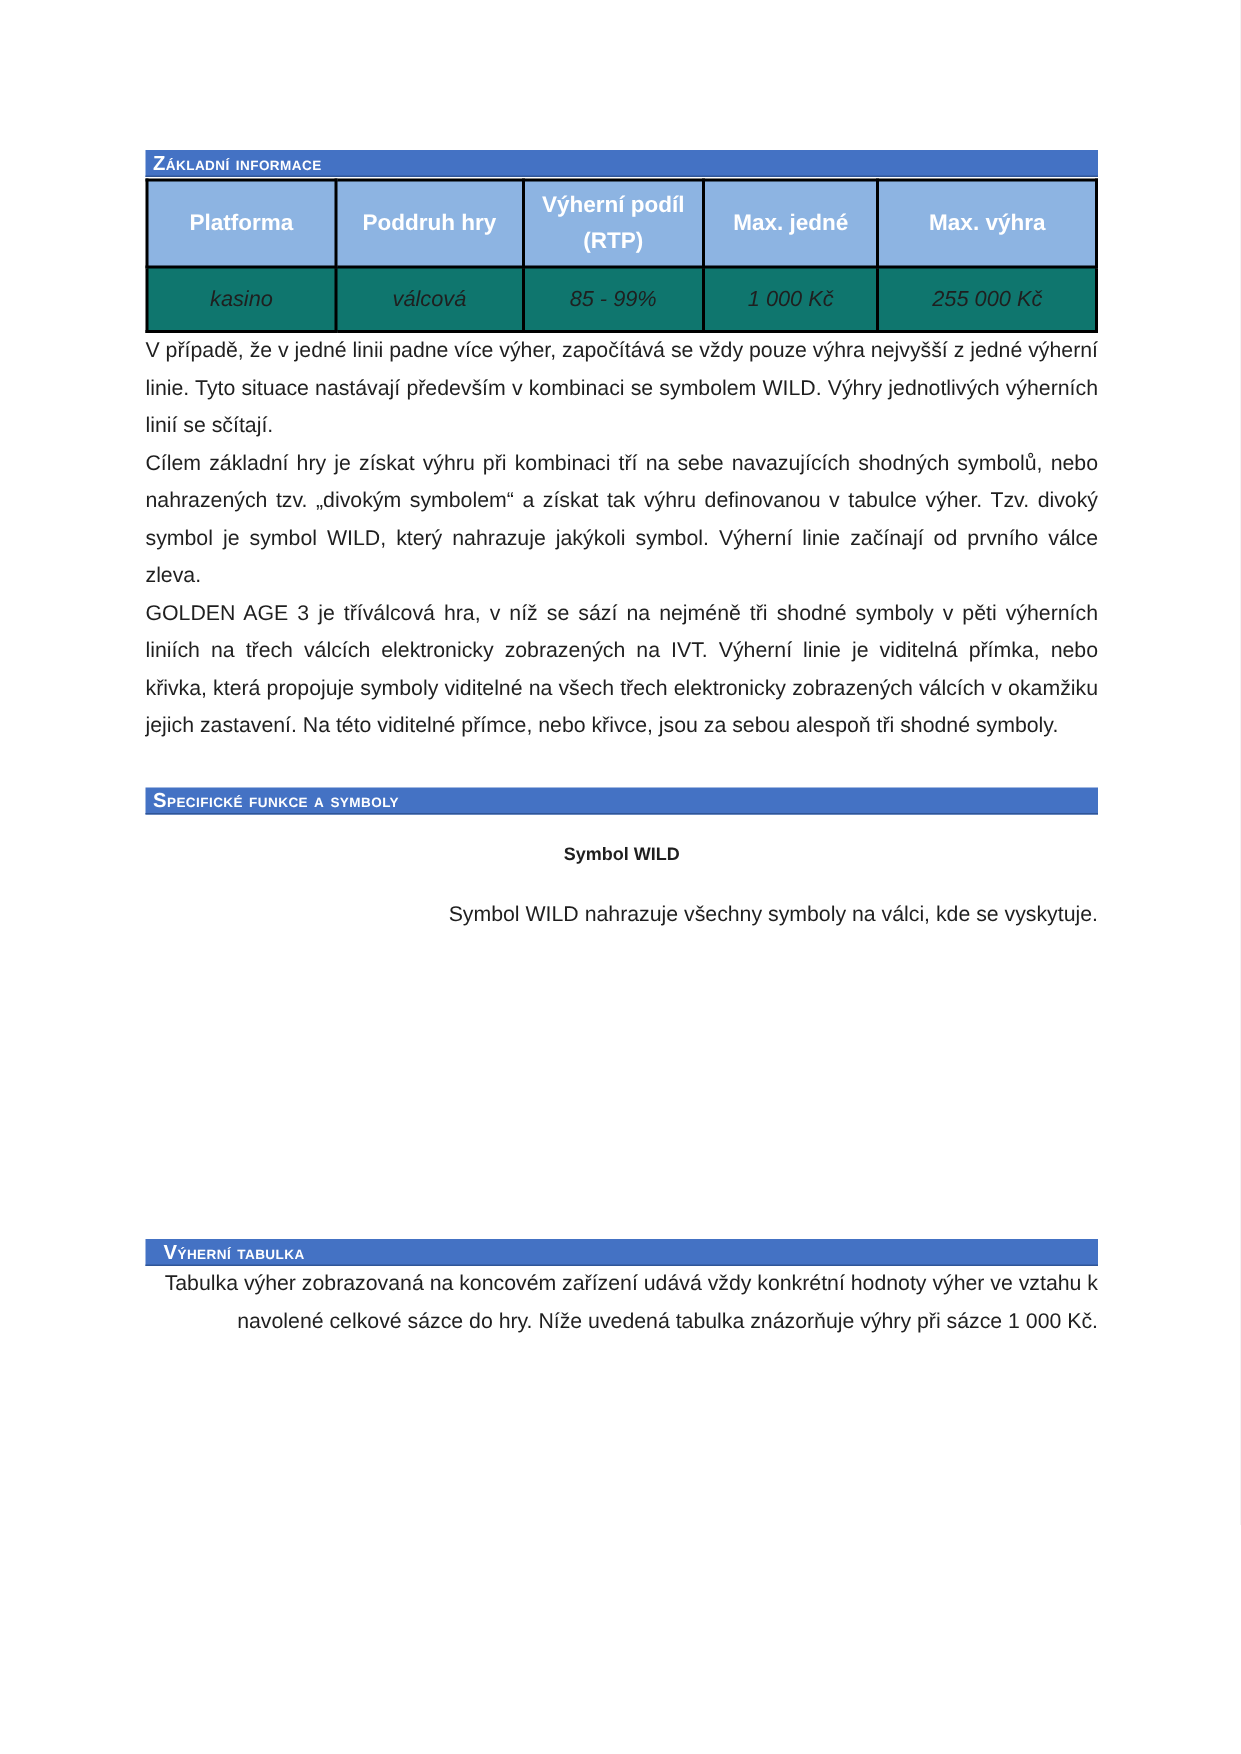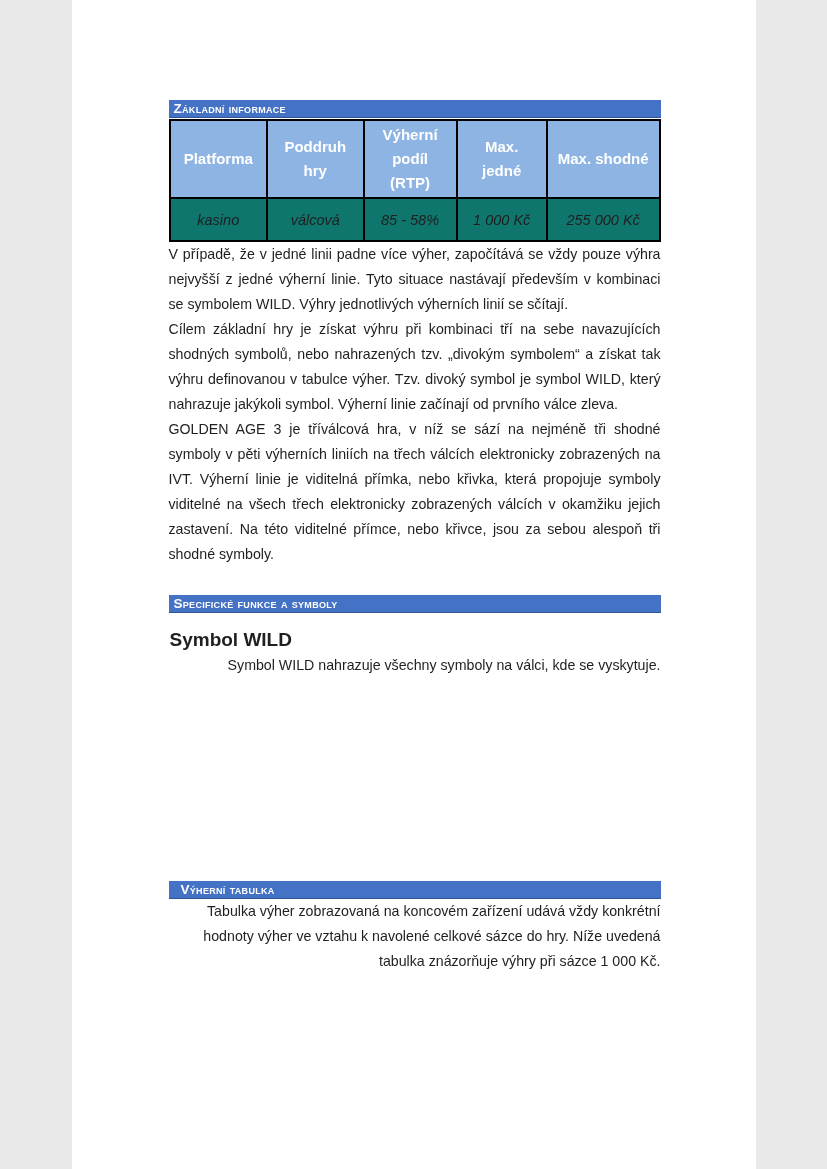--- a/index.html
+++ b/index.html
@@ -1,18 +1,18 @@
 <!DOCTYPE html>
 <html lang="cs"><head>
 <meta charset="utf-8">
 <style>
   html, body { margin: 0; padding: 0; background: #e9e9e9; }
   .page {
     position: relative;
-    width: 684px;
+    width: 827px;
     height: 1169px;
     margin: 0 auto;
     background: #ffffff;
     box-sizing: border-box;
     padding: 100px 95px 0 97px;
     font-family: "Liberation Sans", sans-serif;
     color: #1f1f1f;
     overflow: hidden;
   }
   .secbar {
@@ -61,24 +61,25 @@
     font-style: italic;
   }
   p.body-text {
     font-size: 14.2px;
     line-height: 25px;
     margin: 0;
     text-align: justify;
   }
   p.body-text.left { text-align: right; }
   .subheading {
-    font-size: 19px;
+    font-size: 12px;
     font-weight: bold;
-    margin: 1px;
+    margin: 16px;
     line-height: 25px;
+    text-align: center;
   }
   
   .mt-bar2  { margin-top: 30px; }
   .mt-para1 { margin-top: 32px; }
   .mt-para2 { margin-top: 10px; }
   .mt-bar3  { margin-top: 27px; }
   .mt-para3 { margin-top: 32px; }
   .mt-bar4  { margin-top: 28px; }
   .mt-sub   { margin-top: 14px; }
   .mt-para4 { margin-top: 18px; }
@@ -101,28 +102,28 @@
         <col style="width:19.0%">
         <col style="width:18.4%">
         <col style="width:23.0%">
       </colgroup>
       <thead>
         <tr>
           <th>Platforma</th>
           <th>Poddruh hry</th>
           <th>Výherní podíl (RTP)</th>
           <th>Max. jedné</th>
-          <th>Max. shodné</th>
+          <th>Max. výhra</th>
         </tr>
       </thead>
       <tbody>
         <tr>
           <td>kasino</td>
           <td>válcová</td>
-          <td>85 - 58%</td>
+          <td>85 - 99%</td>
           <td>1 000 Kč</td>
           <td>255 000 Kč</td>
         </tr>
       </tbody>
     </table>
   </section>
 
   <section>
     <p class="body-text mt-para2">V případě, že v jedné linii padne více výher, započítává se vždy pouze výhra nejvyšší z jedné výherní linie. Tyto situace nastávají především v kombinaci se symbolem WILD. Výhry jednotlivých výherních linií se sčítají.</p>
     <p class="body-text mt-para1">Cílem základní hry je získat výhru při kombinaci tří na sebe navazujících shodných symbolů, nebo nahrazených tzv. „divokým symbolem“ a získat tak výhru definovanou v tabulce výher. Tzv. divoký symbol je symbol WILD, který nahrazuje jakýkoli symbol. Výherní linie začínají od prvního válce zleva.</p>

